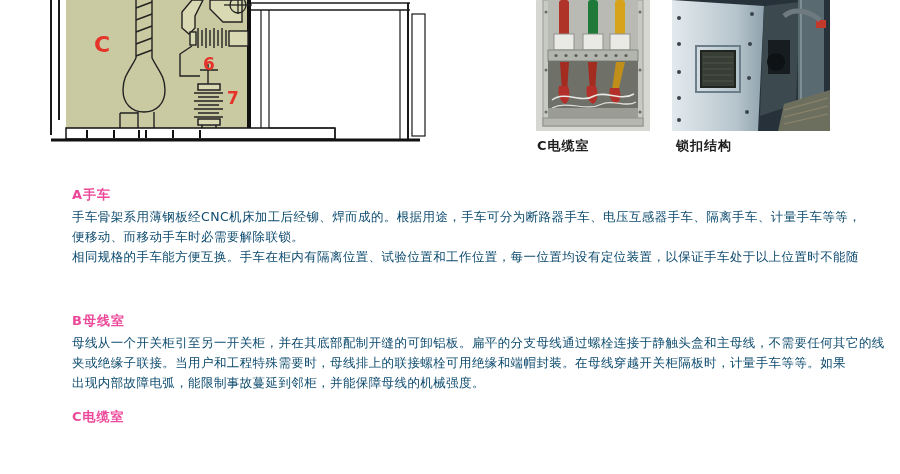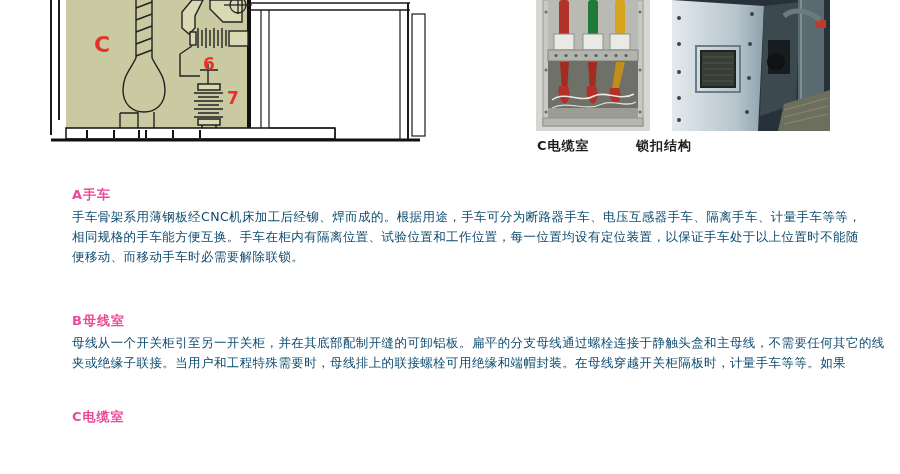--- a/index.html
+++ b/index.html
@@ -226,30 +226,31 @@
     <path d="M112,16 C122,8 136,10 148,20" stroke="#6f7a80" stroke-width="5" fill="none"></path>
 
     <polygon points="112,104 158,90 158,131 106,131" fill="#6d6f5e"></polygon>
     <g stroke="#8d866c" stroke-width="1.2">
       <line x1="112" y1="110" x2="156" y2="98"></line>
       <line x1="112" y1="117" x2="156" y2="106"></line>
       <line x1="112" y1="124" x2="156" y2="114"></line>
     </g>
   </svg>
 </div>
-<div class="abs caption" style="left:636px;text-align:right;">锁扣结构</div>
+<div class="abs caption" style="left:676px;text-align:right;">锁扣结构</div>
 
 <div class="abs section" id="section-a">
   <div class="sec-heading">A手车</div>
   <div class="sec-line">手车骨架系用薄钢板经CNC机床加工后经铆、焊而成的。根据用途，手车可分为断路器手车、电压互感器手车、隔离手车、计量手车等等，</div>
+  <div class="sec-line">便移动、而移动手车时必需要解除联锁。</div>
   <div class="sec-line">相同规格的手车能方便互换。手车在柜内有隔离位置、试验位置和工作位置，每一位置均设有定位装置，以保证手车处于以上位置时不能随</div>
-  <div class="sec-line">便移动、而移动手车时必需要解除联锁。</div>
 </div>
 
 <div class="abs section" id="section-b">
   <div class="sec-heading">B母线室</div>
   <div class="sec-line">母线从一个开关柜引至另一开关柜，并在其底部配制开缝的可卸铝板。扁平的分支母线通过螺栓连接于静触头盒和主母线，不需要任何其它的线</div>
   <div class="sec-line">夹或绝缘子联接。当用户和工程特殊需要时，母线排上的联接螺栓可用绝缘和端帽封装。在母线穿越开关柜隔板时，计量手车等等。如果</div>
+  <div class="sec-line">出现内部故障电弧，能限制事故蔓延到邻柜，并能保障母线的机械强度。</div>
 </div>
 
 <div class="abs section" id="section-c">
   <div class="sec-heading">C电缆室</div>
 </div>
 
 </body></html>

